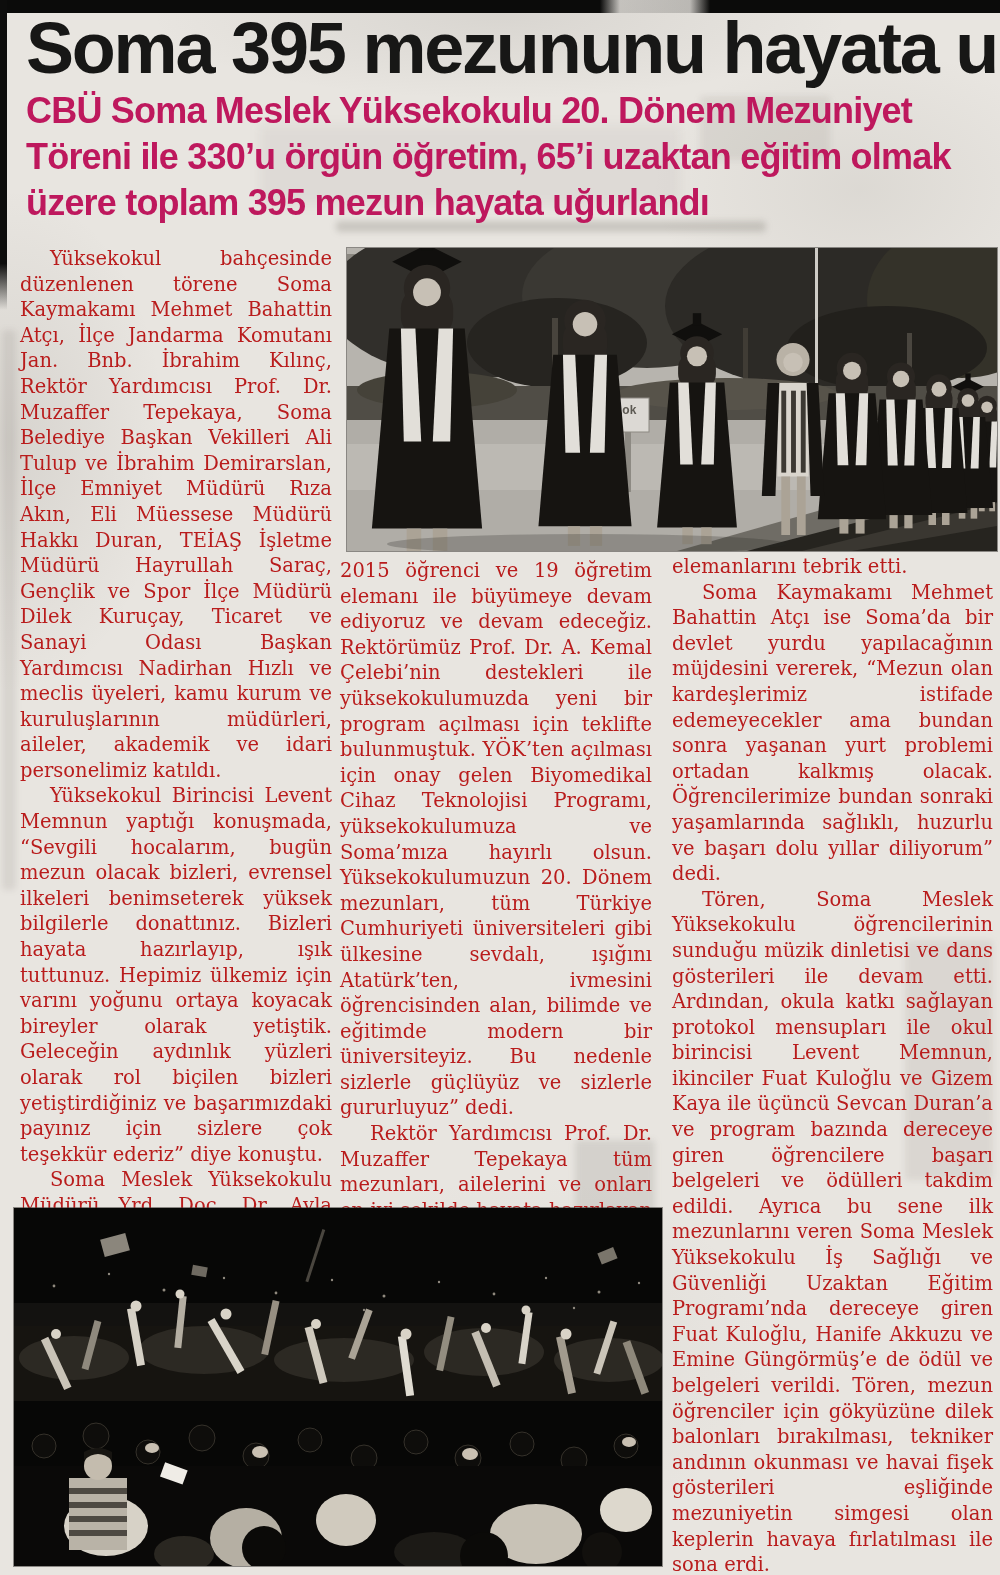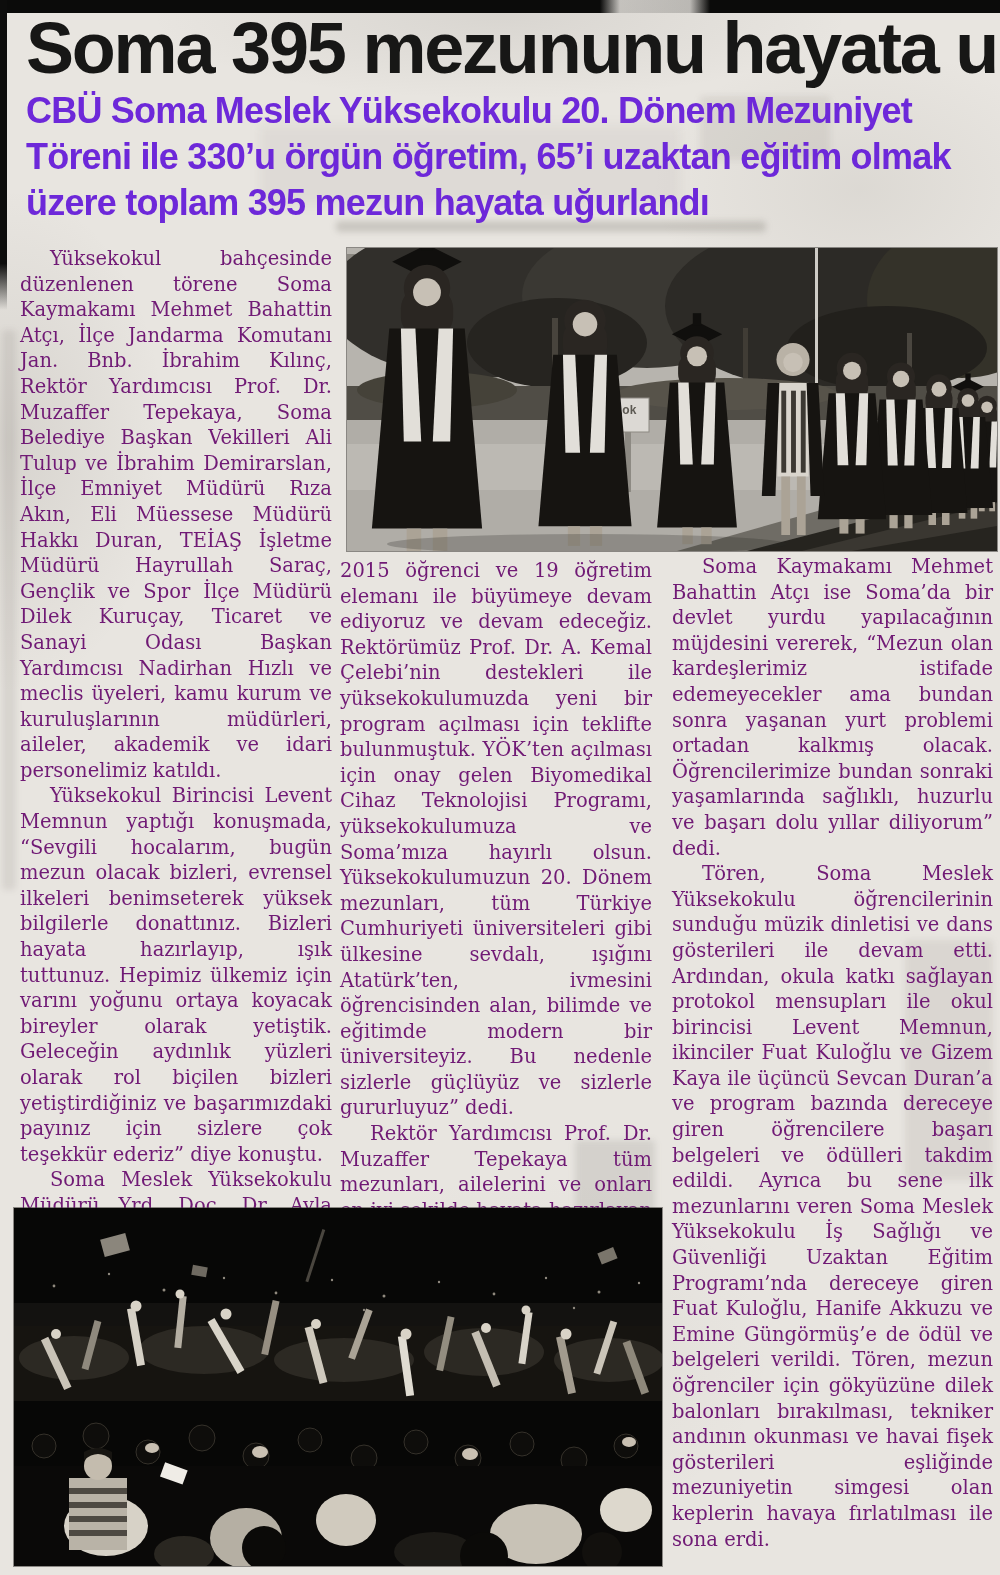--- a/index.html
+++ b/index.html
@@ -26,24 +26,24 @@
   .g5{left:260px;top:125px;width:420px;height:80px;background:rgba(95,90,82,.07);filter:blur(6px);}
   .g6{left:575px;top:1140px;width:80px;height:110px;background:rgba(95,90,82,.14);}
   .g7{left:905px;top:940px;width:88px;height:240px;background:rgba(95,90,82,.10);}
   .g8{left:300px;top:1380px;width:14px;height:140px;background:rgba(95,90,82,.10);}
 
   .headline{position:absolute;left:26px;top:18px;width:960px;margin:0;
     font-family:"Liberation Sans", sans-serif;font-weight:bold;
     font-size:72px;line-height:60px;letter-spacing:-2.2px;color:#171716;white-space:nowrap;}
   .subheadline{position:absolute;left:26px;top:88px;width:952px;margin:0;
     font-family:"Liberation Sans", sans-serif;font-weight:bold;
-    font-size:36px;line-height:46px;letter-spacing:-0.8px;color:#6d28d9;}
+    font-size:36px;line-height:46px;letter-spacing:-0.8px;color:#be185d;}
 
   .col{position:absolute;font-size:19.5px;line-height:25.6px;text-align:justify;
-    color:#701a75;text-rendering:optimizeLegibility;}
+    color:#b91c1c;text-rendering:optimizeLegibility;}
   .col p{margin:0;text-indent:30px;}
   .col p.no-indent{text-indent:0;}
   .col-left{left:20px;top:246px;width:312px;}
   .col-mid{left:340px;top:558px;width:312px;}
   .col-right{left:672px;top:554px;width:321px;}
 
   .photo{position:absolute;display:block;box-shadow:0 0 0 1px rgba(60,58,54,.55);}
   .photo-top{left:347px;top:248px;width:650px;height:303px;}
   .photo-bottom{left:14px;top:1208px;width:648px;height:358px;}
 </style>
@@ -155,20 +155,21 @@
   <p>Yüksekokul Birincisi Levent Memnun yaptığı konuşmada, “Sevgili hocalarım, bugün mezun olacak bizleri, evrensel ilkeleri benimseterek yüksek bilgilerle donattınız. Bizleri hayata hazırlayıp, ışık tuttunuz. Hepimiz ülkemiz için varını yoğunu ortaya koyacak bireyler olarak yetiştik. Geleceğin aydınlık yüzleri olarak rol biçilen bizleri yetiştirdiğiniz ve başarımızdaki payınız için sizlere çok teşekkür ederiz” diye konuştu.</p>
   <p>Soma Meslek Yüksekokulu Müdürü Yrd. Doç. Dr. Ayla Tekin, “Yüksekokulumuzda mevcut bulunan 7 program,</p>
 </div>
 
 <div class="col col-mid">
   <p class="no-indent">2015 öğrenci ve 19 öğretim elemanı ile büyümeye devam ediyoruz ve devam edeceğiz. Rektörümüz Prof. Dr. A. Kemal Çelebi’nin destekleri ile yüksekokulumuzda yeni bir program açılması için teklifte bulunmuştuk. YÖK’ten açılması için onay gelen Biyomedikal Cihaz Teknolojisi Programı, yüksekokulumuza ve Soma’mıza hayırlı olsun. Yüksekokulumuzun 20. Dönem mezunları, tüm Türkiye Cumhuriyeti üniversiteleri gibi ülkesine sevdalı, ışığını Atatürk’ten, ivmesini öğrencisinden alan, bilimde ve eğitimde modern bir üniversiteyiz. Bu nedenle sizlerle güçlüyüz ve sizlerle gururluyuz” dedi.</p>
   <p>Rektör Yardımcısı Prof. Dr. Muzaffer Tepekaya tüm mezunları, ailelerini ve onları en iyi şekilde hayata hazırlayan Soma Meslek Yüksekokulu öğretim</p>
 </div>
 
 <div class="col col-right">
+  <p class="no-indent">elemanlarını tebrik etti.</p>
   <p>Soma Kaymakamı Mehmet Bahattin Atçı ise Soma’da bir devlet yurdu yapılacağının müjdesini vererek, “Mezun olan kardeşlerimiz istifade edemeyecekler ama bundan sonra yaşanan yurt problemi ortadan kalkmış olacak. Öğrencilerimize bundan sonraki yaşamlarında sağlıklı, huzurlu ve başarı dolu yıllar diliyorum” dedi.</p>
   <p>Tören, Soma Meslek Yüksekokulu öğrencilerinin sunduğu müzik dinletisi ve dans gösterileri ile devam etti. Ardından, okula katkı sağlayan protokol mensupları ile okul birincisi Levent Memnun, ikinciler Fuat Kuloğlu ve Gizem Kaya ile üçüncü Sevcan Duran’a ve program bazında dereceye giren öğrencilere başarı belgeleri ve ödülleri takdim edildi. Ayrıca bu sene ilk mezunlarını veren Soma Meslek Yüksekokulu İş Sağlığı ve Güvenliği Uzaktan Eğitim Programı’nda dereceye giren Fuat Kuloğlu, Hanife Akkuzu ve Emine Güngörmüş’e de ödül ve belgeleri verildi. Tören, mezun öğrenciler için gökyüzüne dilek balonları bırakılması, tekniker andının okunması ve havai fişek gösterileri eşliğinde mezuniyetin simgesi olan keplerin havaya fırlatılması ile sona erdi.</p>
 
 </div>
 
 <svg class="photo photo-bottom" viewBox="0 0 648 358" xmlns="http://www.w3.org/2000/svg">
   <rect x="0" y="0" width="648" height="358" fill="#070706"></rect>
   <rect x="0" y="95" width="648" height="45" fill="#131210"></rect>
 
   <g fill="#8f897e">

